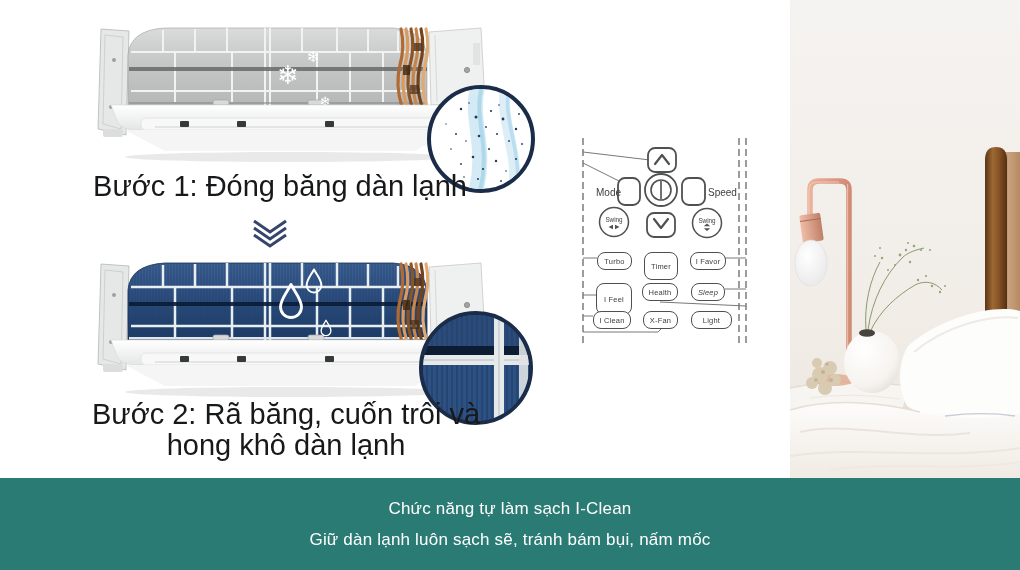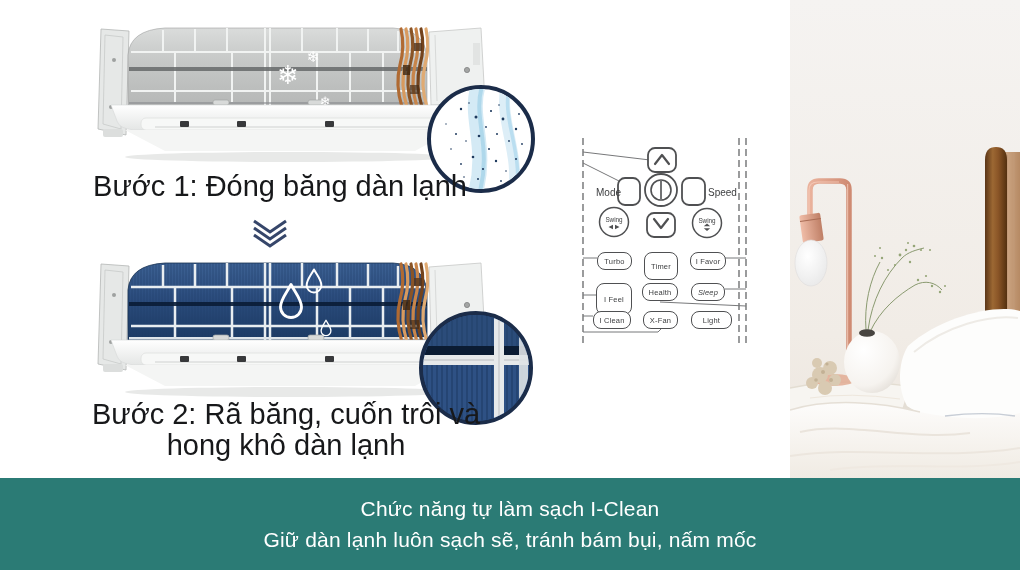--- a/index.html
+++ b/index.html
@@ -13,21 +13,21 @@
         display:flex;align-items:center;justify-content:center;
         font-size:7.5px;color:#3f4042;box-sizing:border-box;letter-spacing:.2px;}
   .rlabel{position:absolute;font-size:10px;color:#3f4042;}
   .swing-label{position:absolute;font-size:6.3px;color:#3f4042;text-align:center;}
   
   .inset{position:absolute;border:4px solid #1b2c49;border-radius:50%;overflow:hidden;
          box-sizing:border-box;background:#fff;}
   
   .banner{position:absolute;left:0;top:478px;width:1020px;height:92px;background:#2b7b75;
           display:flex;flex-direction:column;align-items:center;justify-content:center;}
-  .banner div{color:#ffffff;font-size:21px;line-height:31px;text-align:center;letter-spacing:.2px;}
+  .banner div{color:#ffffff;font-size:17px;line-height:31px;text-align:center;letter-spacing:.2px;}
 </style>
 </head>
 <body>
 
 <div class="canvas">
 
   <svg class="abs" style="left:95px;top:15px;" width="400" height="150" viewBox="0 0 400 150">
     <defs>
       <linearGradient id="coilGray" x1="0" y1="0" x2="0" y2="1">
         <stop offset="0" stop-color="#dadcdb"></stop>

